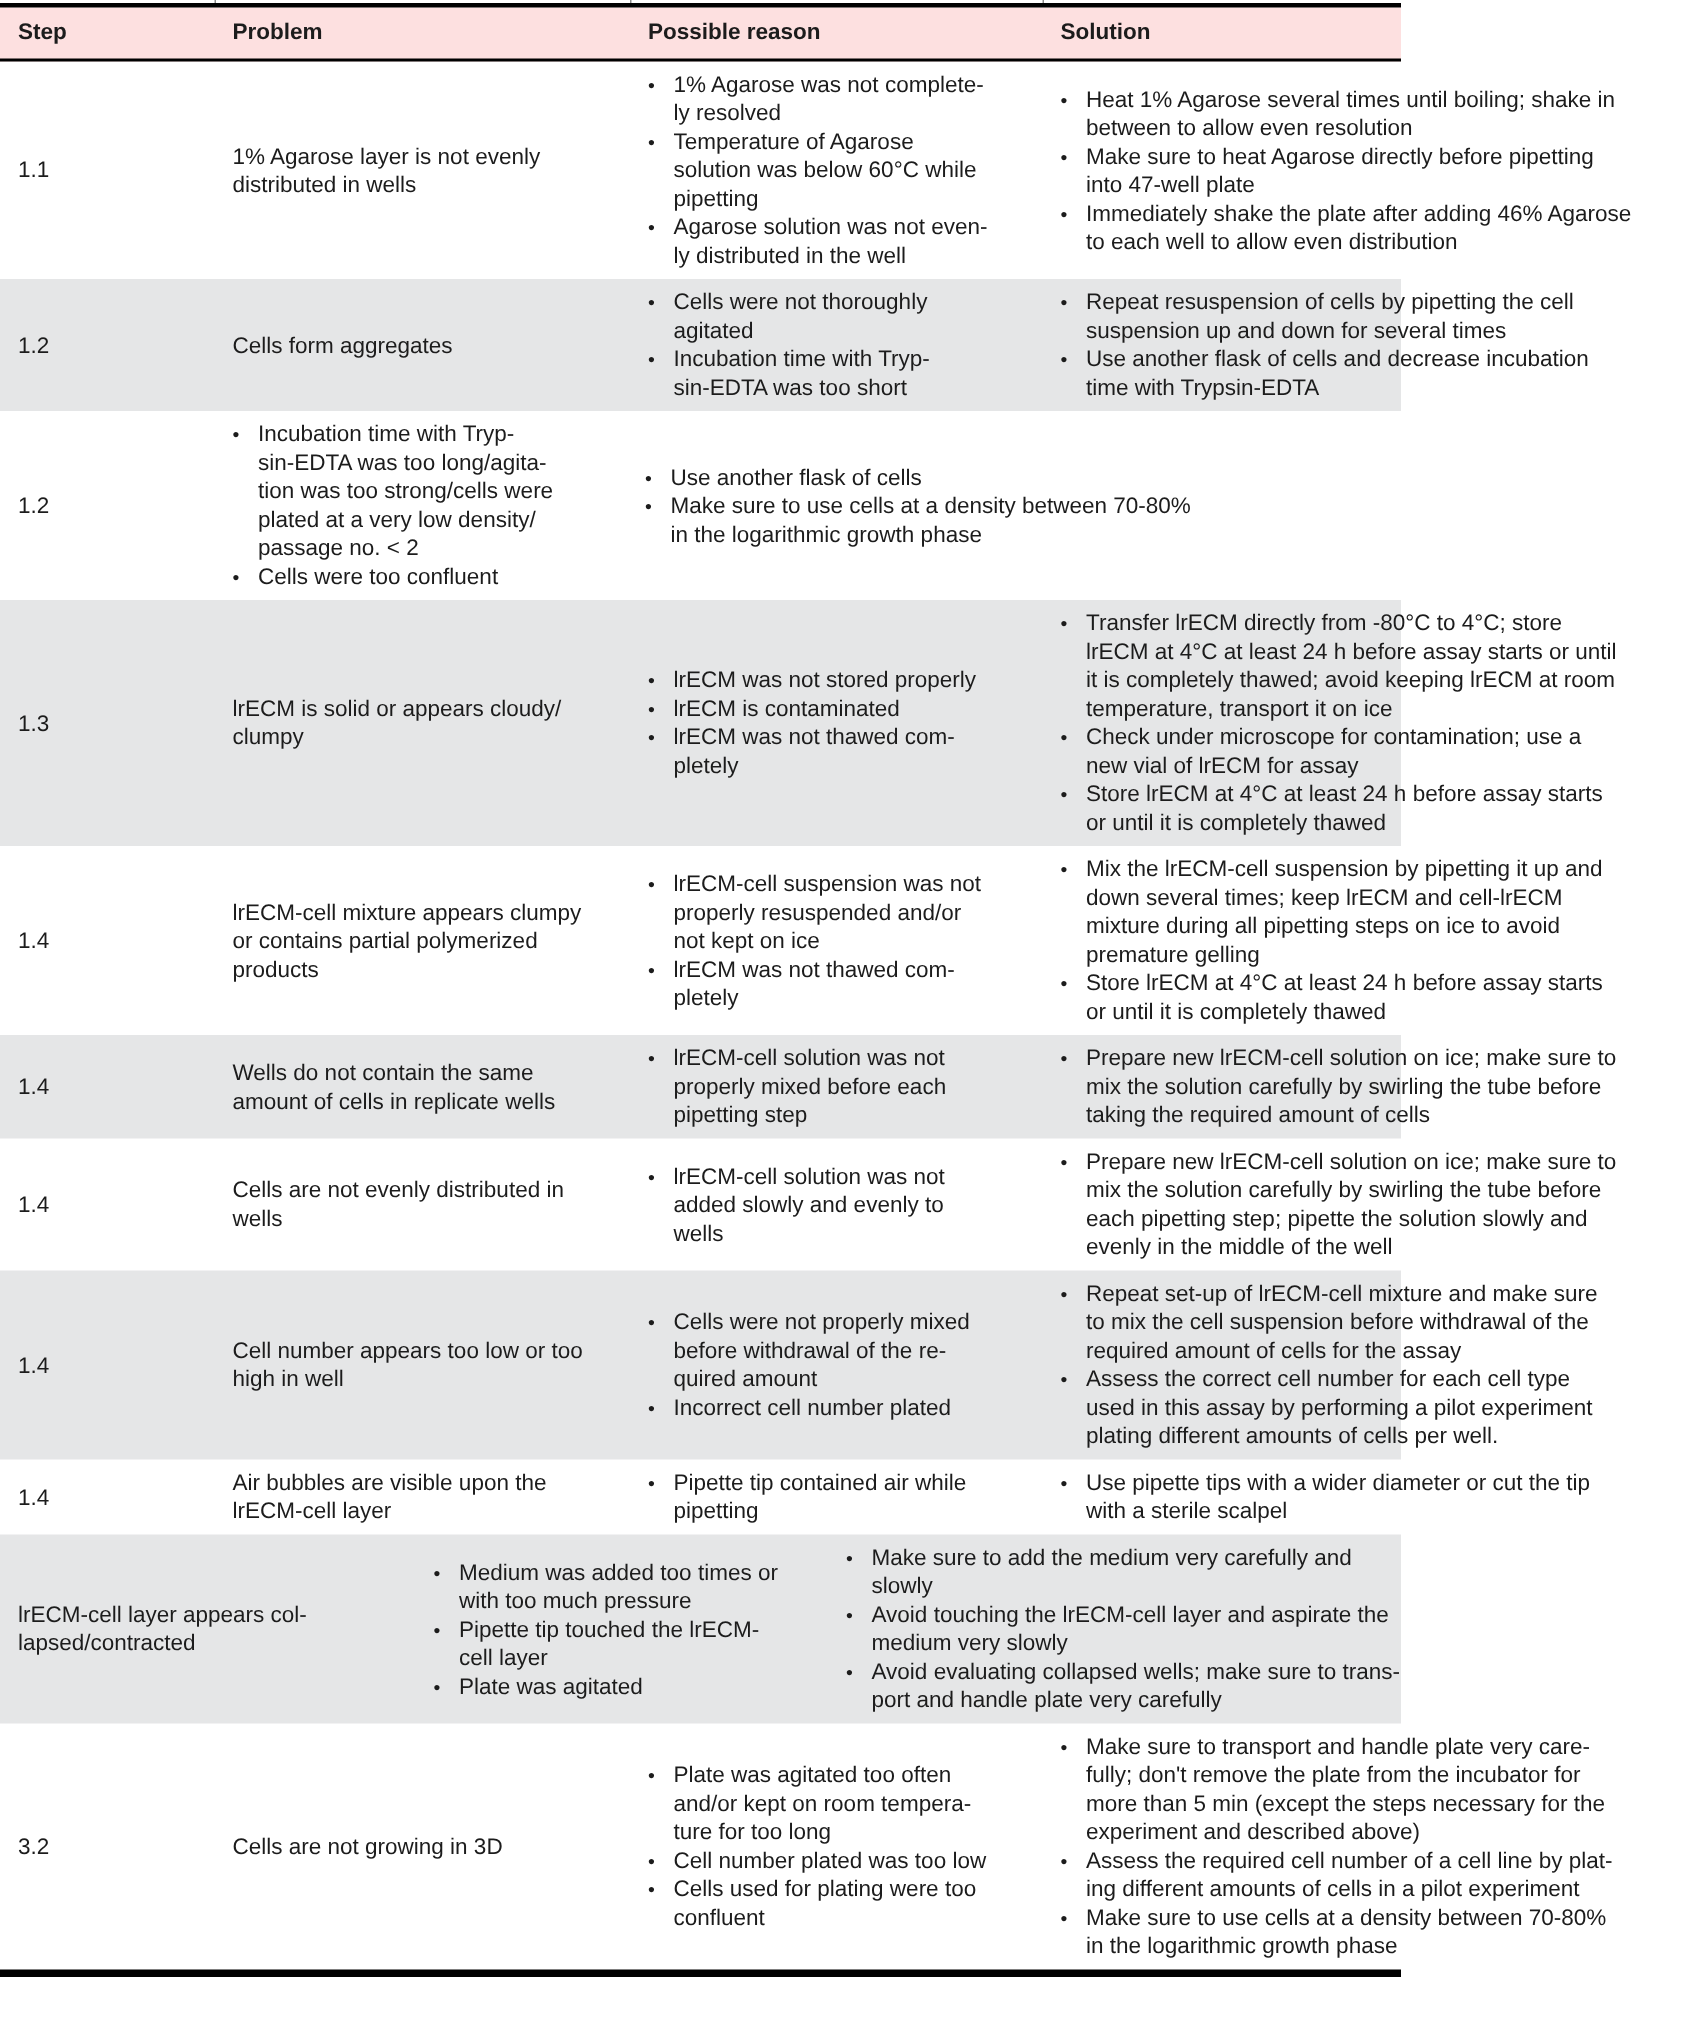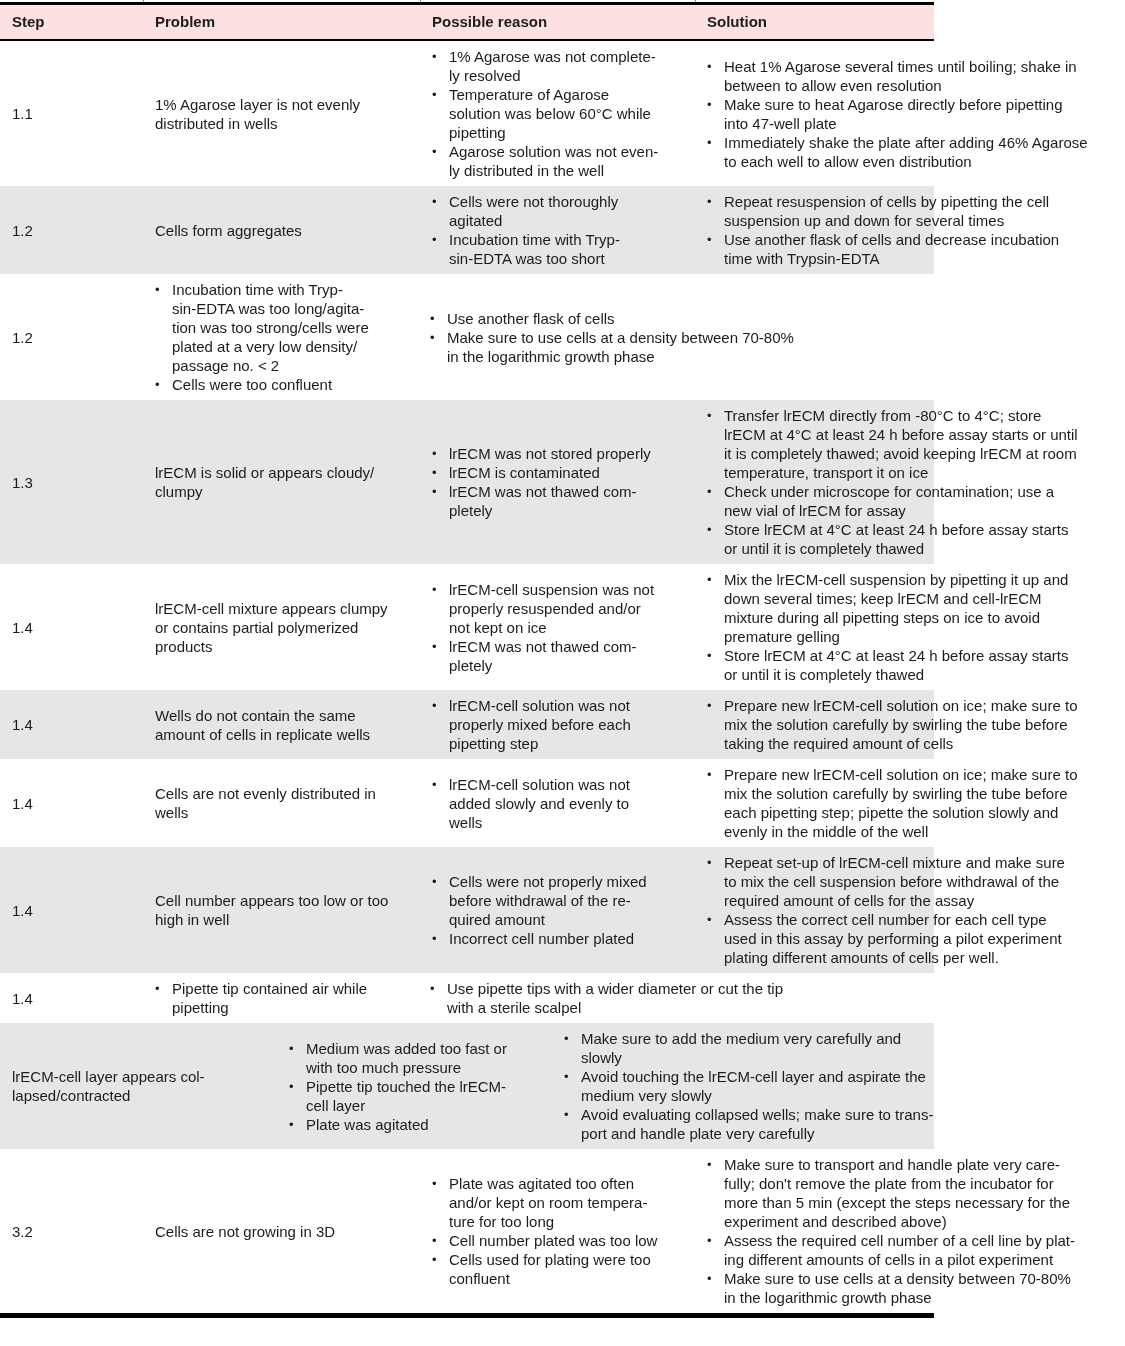--- a/index.html
+++ b/index.html
@@ -330,20 +330,22 @@
             <span class="dot">•</span>
             <span class="txt">Assess the correct cell number for each cell type
 used in this assay by performing a pilot experiment
 plating different amounts of cells per well.</span>
           </div>
         </div>
   </div>
 
   <div class="row">
     <div class="cell c-step pre">1.4</div>
+    <div class="cell c-problem pre">Air bubbles are visible upon the
+lrECM-cell layer</div>
     <div class="cell c-reason">
           <div class="bullet-item">
             <span class="dot">•</span>
             <span class="txt">Pipette tip contained air while
 pipetting</span>
           </div>
         </div>
     <div class="cell c-solution">
           <div class="bullet-item">
             <span class="dot">•</span>
@@ -352,21 +354,21 @@
           </div>
         </div>
   </div>
 
   <div class="row shaded">
     <div class="cell c-problem pre">lrECM-cell layer appears col-
 lapsed/contracted</div>
     <div class="cell c-reason">
           <div class="bullet-item">
             <span class="dot">•</span>
-            <span class="txt">Medium was added too fast or
+            <span class="txt">Medium was added too times or
 with too much pressure</span>
           </div>
           <div class="bullet-item">
             <span class="dot">•</span>
             <span class="txt">Pipette tip touched the lrECM-
 cell layer</span>
           </div>
           <div class="bullet-item">
             <span class="dot">•</span>
             <span class="txt">Plate was agitated</span>

